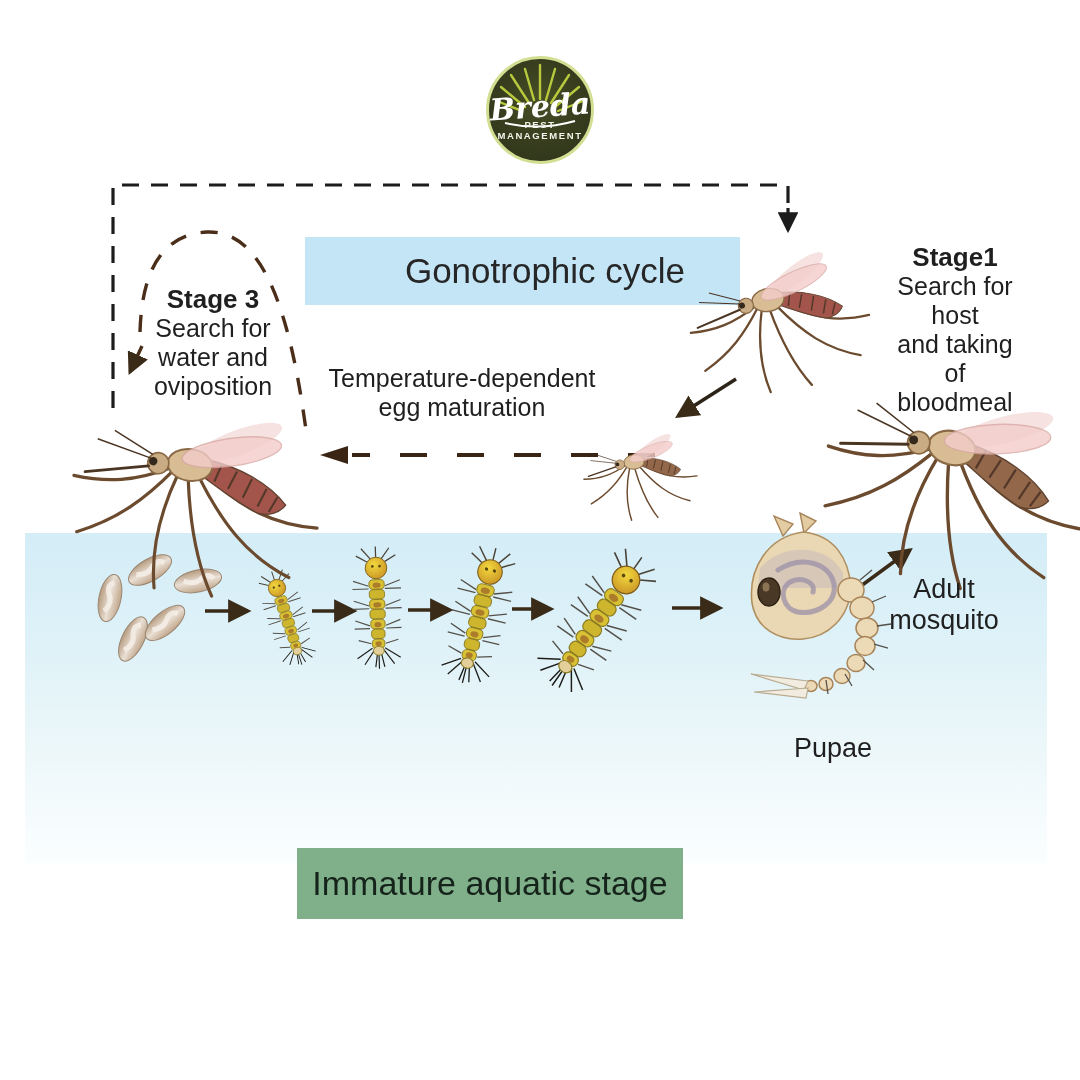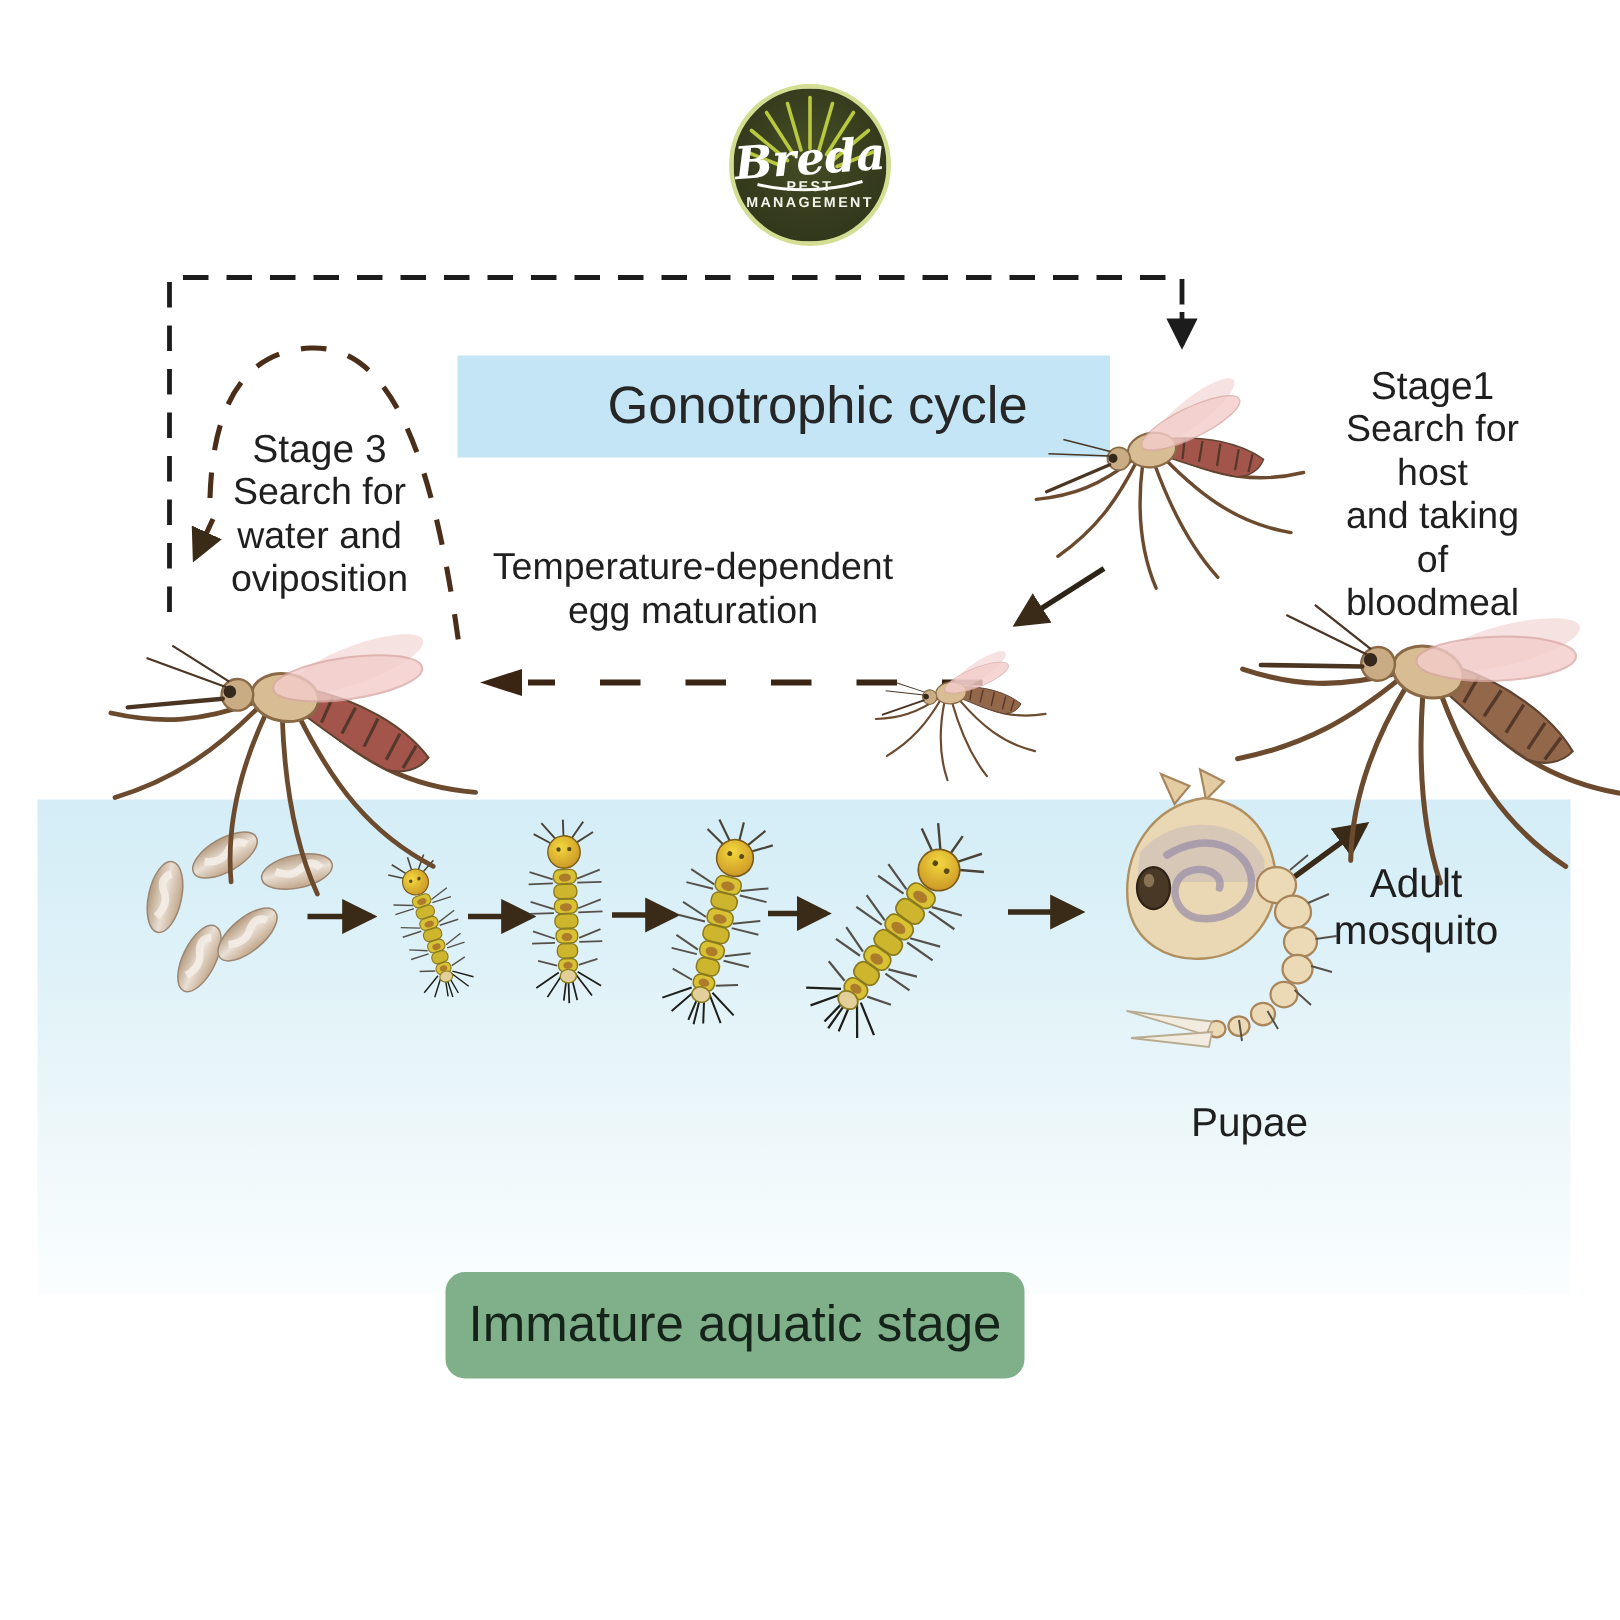--- a/index.html
+++ b/index.html
@@ -23,22 +23,22 @@
   .leg{stroke:#6b4a2e;stroke-width:2.4;fill:none;stroke-linecap:round;}
   .abd{fill:var(--abd,#93674a);stroke:#5f4330;stroke-width:1;}
   .abdstripe{stroke:#54392a;stroke-width:1.6;fill:none;}
   
   .txt{position:absolute;z-index:3;text-align:center;transform:translateX(-50%);line-height:1.16;}
   .cycle-box{position:absolute;left:305px;top:237px;width:390px;height:68px;background:#c3e5f6;
              z-index:1;display:flex;align-items:center;justify-content:center;
              font-size:35px;color:#262626;padding-left:45px;}
   .stage-box{position:absolute;left:297px;top:848px;width:386px;height:71px;background:#7fb08a;
              z-index:3;display:flex;align-items:center;justify-content:center;
-             font-size:34px;color:#15231a;border-radius:13px;}
-  .stage-head{font-weight:normal;font-size:26px;}
+             font-size:34px;color:#15231a;}
+  .stage-head{font-weight:bold;font-size:26px;}
   .stage-line{font-size:25px;}
   .aq-label{font-size:27px;}
 </style>
 </head>
 <body>
 
 <div class="canvas">
 
   <div class="water"></div>
 

